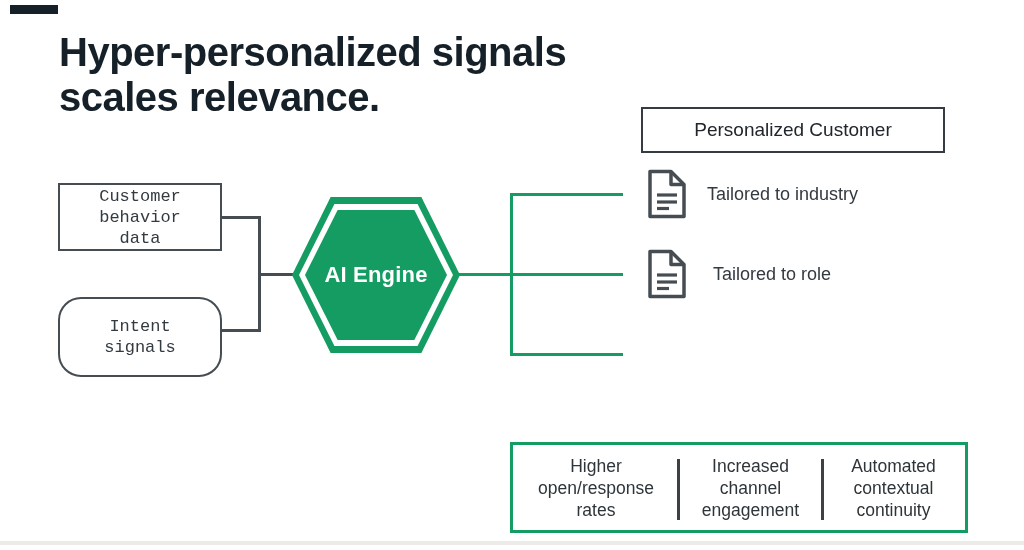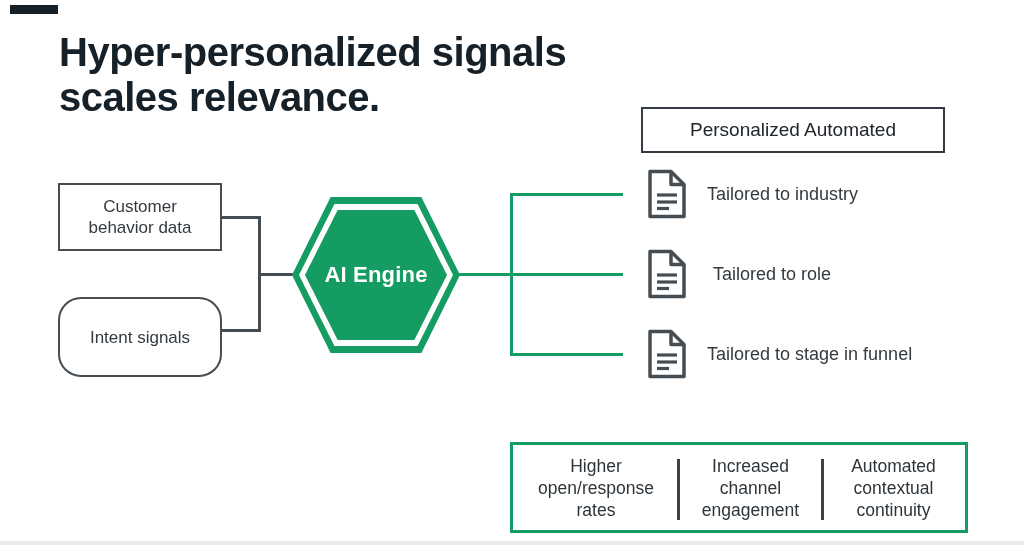--- a/index.html
+++ b/index.html
@@ -33,20 +33,21 @@
     display:flex;align-items:center;justify-content:center;text-align:center;
   }
   .po-box{
     left:641px;top:107px;width:304px;height:46px;
     border:2px solid #343b42;font-size:19px;color:#20262c;
   }
   .input-box{
     border:2px solid var(--c-dark);
     font-size:17px;line-height:21px;color:var(--c-text);
     padding:4px 14px;
+    font-family:Liberation Mono, monospace;
   }
   .input-box.b1{left:58px;top:183px;width:164px;height:68px;}
   .input-box.b2{left:58px;top:297px;width:164px;height:80px;border-radius:23px;}
 
   
   .line{position:absolute;}
   .line.dark{background:var(--c-dark);}
   .line.green{background:var(--c-green);}
 
   
@@ -97,21 +98,21 @@
 
   <div class="top-mark"></div>
   <div class="bottom-line"></div>
 
   <div class="title">
     <div>Hyper-personalized signals</div>
     <div>scales relevance.</div>
   </div>
 
   <div class="outline-box po-box">
-    <span>Personalized Automated</span>
+    <span>Personalized Customer</span>
   </div>
 
   <div class="outline-box input-box b1">
     <span>Customer behavior data</span>
   </div>
   <div class="outline-box input-box b2">
     <span>Intent signals</span>
   </div>
 
   <div class="line dark" style="left:222px;top:216px;width:39px;height:3px;"></div>
@@ -147,30 +148,20 @@
     <svg class="doc-icon" width="45" height="52" viewBox="0 0 45 52" fill="none">
       <path d="M7 3.5 H28 L41 16.5 V48.5 H7 Z" stroke-width="3.5" stroke-linejoin="round"></path>
       <path d="M28 3.5 V16.5 H41" stroke-width="3.5" stroke-linejoin="round"></path>
       <line x1="14" y1="27" x2="34" y2="27" stroke-width="3.2"></line>
       <line x1="14" y1="34" x2="34" y2="34" stroke-width="3.2"></line>
       <line x1="14" y1="40.5" x2="26" y2="40.5" stroke-width="3.2"></line>
     </svg>
     <span class="out-label">Tailored to role</span>
   </div>
 
-  <div class="out-row" style="top:328px;">
-    <svg class="doc-icon" width="45" height="52" viewBox="0 0 45 52" fill="none">
-      <path d="M7 3.5 H28 L41 16.5 V48.5 H7 Z" stroke-width="3.5" stroke-linejoin="round"></path>
-      <path d="M28 3.5 V16.5 H41" stroke-width="3.5" stroke-linejoin="round"></path>
-      <line x1="14" y1="27" x2="34" y2="27" stroke-width="3.2"></line>
-      <line x1="14" y1="34" x2="34" y2="34" stroke-width="3.2"></line>
-      <line x1="14" y1="40.5" x2="26" y2="40.5" stroke-width="3.2"></line>
-    </svg>
-    <span class="out-label">Tailored to stage in funnel</span>
-  </div>
 
   <div class="benefits">
     <div class="benefit-col c1">
       <span>Higher open/response rates</span>
     </div>
     <div class="benefit-col c2">
       <span>Increased channel engagement</span>
     </div>
     <div class="benefit-col c3">
       <span>Automated contextual continuity</span>

